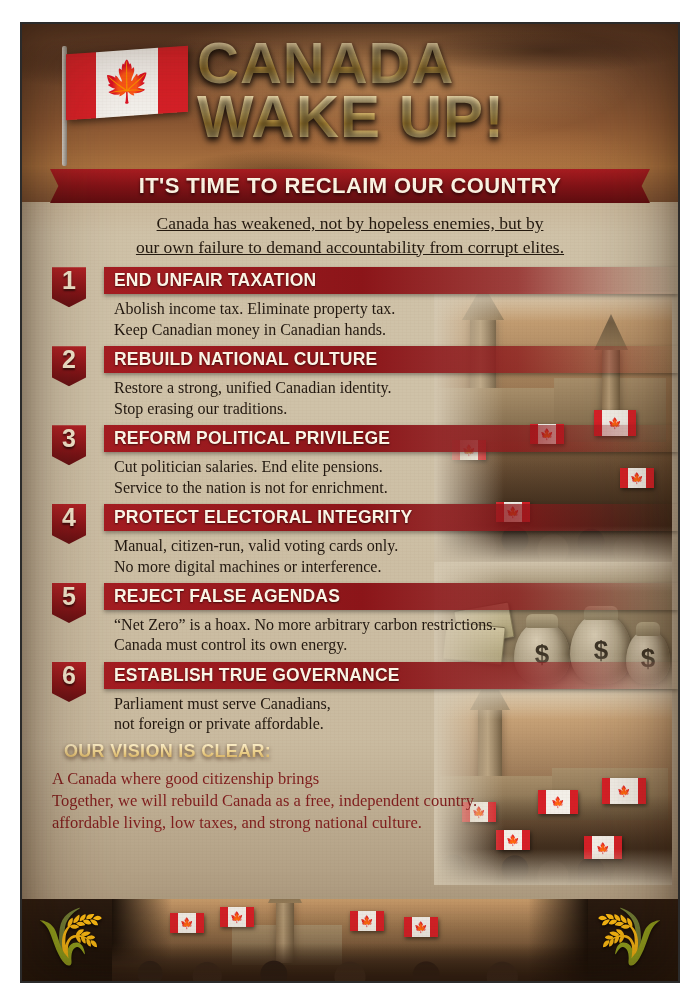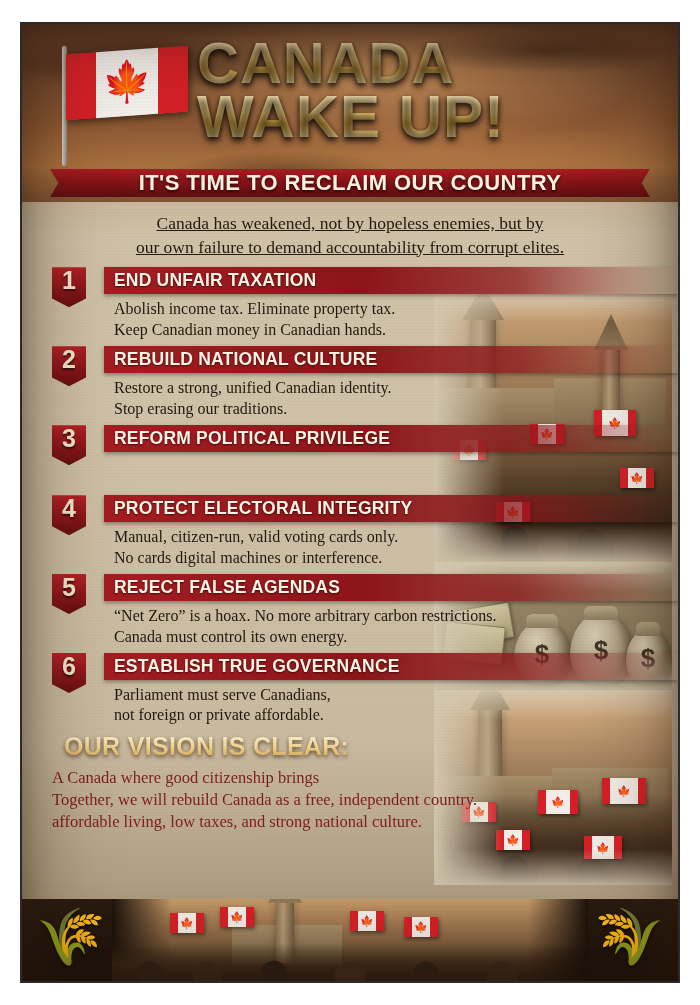--- a/index.html
+++ b/index.html
@@ -170,21 +170,21 @@
     text-shadow: 0 3px 6px rgba(0,0,0,.55);
     filter: drop-shadow(0 2px 2px rgba(0,0,0,.6));
   }
   .title-line.two { font-size: 60px; }
 
   .subtitle-bar {
     position: absolute;
     left: 28px;
     right: 28px;
     top: 145px;
-    height: 28px;
+    height: 34px;
     background: linear-gradient(180deg, #a81c20 0%, #7e1216 55%, #5f0d10 100%);
     box-shadow: 0 3px 7px rgba(0,0,0,.55);
     display: flex;
     align-items: center;
     justify-content: center;
     clip-path: polygon(0 0, 100% 0, 98.6% 50%, 100% 100%, 0 100%, 1.4% 50%);
   }
   .subtitle-bar span {
     font-family: "Liberation Sans", sans-serif;
     font-weight: bold;
@@ -401,21 +401,21 @@
 
   
   .vision {
     position: relative;
     margin: 6px 0 0 0;
     padding: 0 24px 0 30px;
   }
   .vision-title {
     font-family: "Liberation Sans", sans-serif;
     font-weight: bold;
-    font-size: 25px;
+    font-size: 18px;
     color: #f6e6c4;
     background: linear-gradient(180deg, #fff6dd 0%, #ecd08a 55%, #c89a44 100%);
     -webkit-background-clip: text;
     background-clip: text;
     -webkit-text-fill-color: transparent;
     filter: drop-shadow(0 2px 2px rgba(60,30,10,.75));
     letter-spacing: .3px;
     margin-left: 12px;
   }
   .vision-body {
@@ -614,32 +614,36 @@
         </div>
       </div>
 
       <div class="point">
         <div class="num-badge">
             <span>3</span>
           </div>
         <div class="point-head">
             <span>REFORM POLITICAL PRIVILEGE</span>
           </div>
+        <div class="point-body">
+          <div>Cut politician salaries. End elite pensions.</div>
+          <div>Service to the nation is not for enrichment.</div>
+        </div>
       </div>
 
       <div class="point">
         <div class="num-badge">
             <span>4</span>
           </div>
         <div class="point-head">
             <span>PROTECT ELECTORAL INTEGRITY</span>
           </div>
         <div class="point-body">
           <div>Manual, citizen-run, valid voting cards only.</div>
-          <div>No cards digital machines or interference.</div>
+          <div>No more digital machines or interference.</div>
         </div>
       </div>
 
       <div class="point wide">
         <div class="num-badge">
             <span>5</span>
           </div>
         <div class="point-head">
             <span>REJECT FALSE AGENDAS</span>
           </div>

